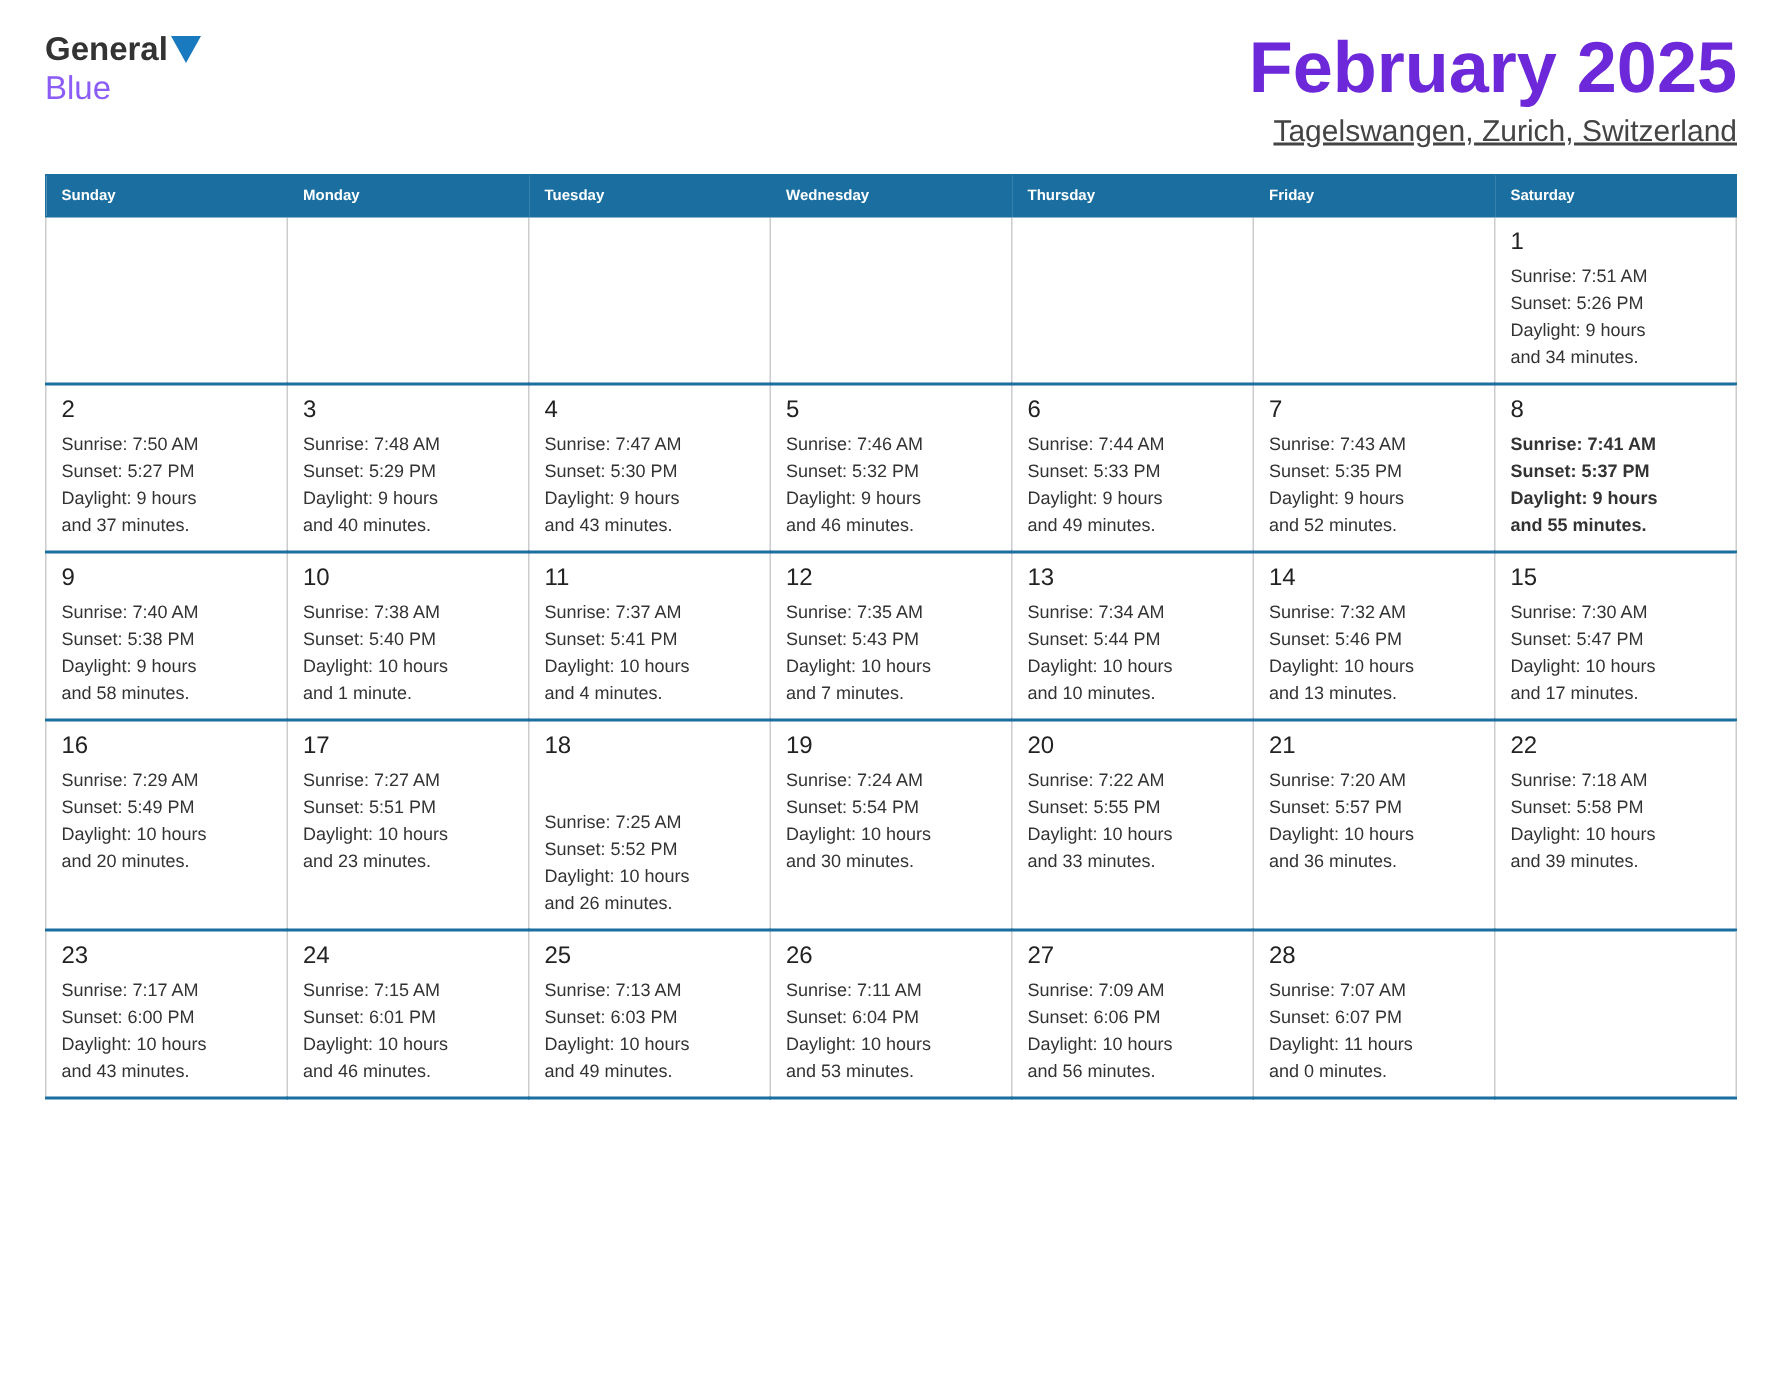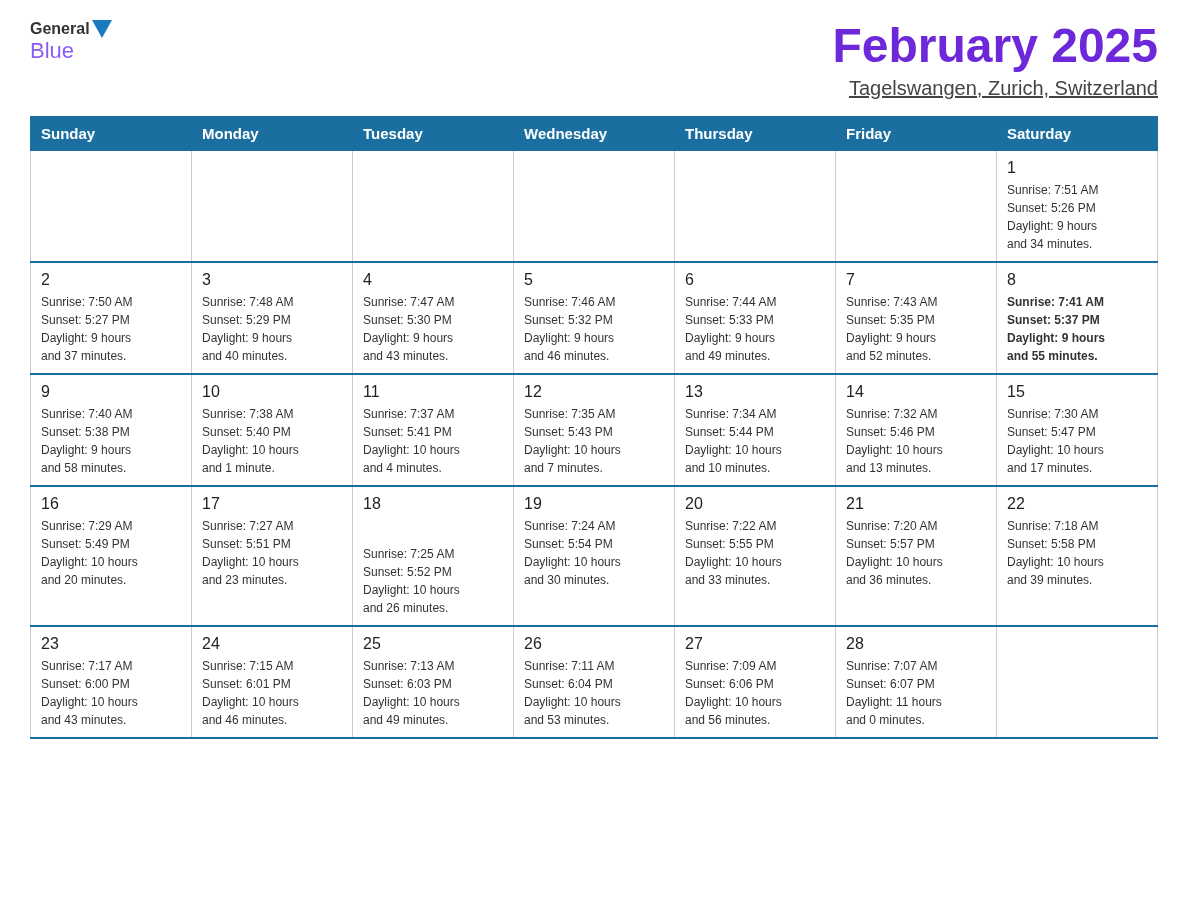--- a/index.html
+++ b/index.html
@@ -16,21 +16,21 @@
       margin-bottom: 16px;
     }
     .logo {
       display: flex;
       flex-direction: column;
       align-items: flex-start;
     }
     .logo-text {
       display: flex;
       align-items: center;
-      font-size: 16px;
+      font-size: 22px;
       font-weight: bold;
       color: #333;
     }
     .logo-general { color: #333; }
     .logo-blue-triangle {
       width: 0;
       height: 0;
       border-left: 10px solid transparent;
       border-right: 10px solid transparent;
       border-top: 18px solid #1a7abf;
@@ -57,21 +57,21 @@
       margin-top: 4px;
       text-decoration: underline;
     }
     .calendar {
       width: 100%;
       border-collapse: collapse;
     }
     .calendar thead th {
       background-color: #1a6fa0;
       color: #fff;
-      font-size: 15px;
+      font-size: 10px;
       font-weight: bold;
       padding: 8px 10px;
       text-align: left;
       border: 1px solid #1a6fa0;
     }
     .calendar tbody tr {
       border-bottom: 2px solid #1a6fa0;
     }
     .calendar tbody td {
       vertical-align: top;

